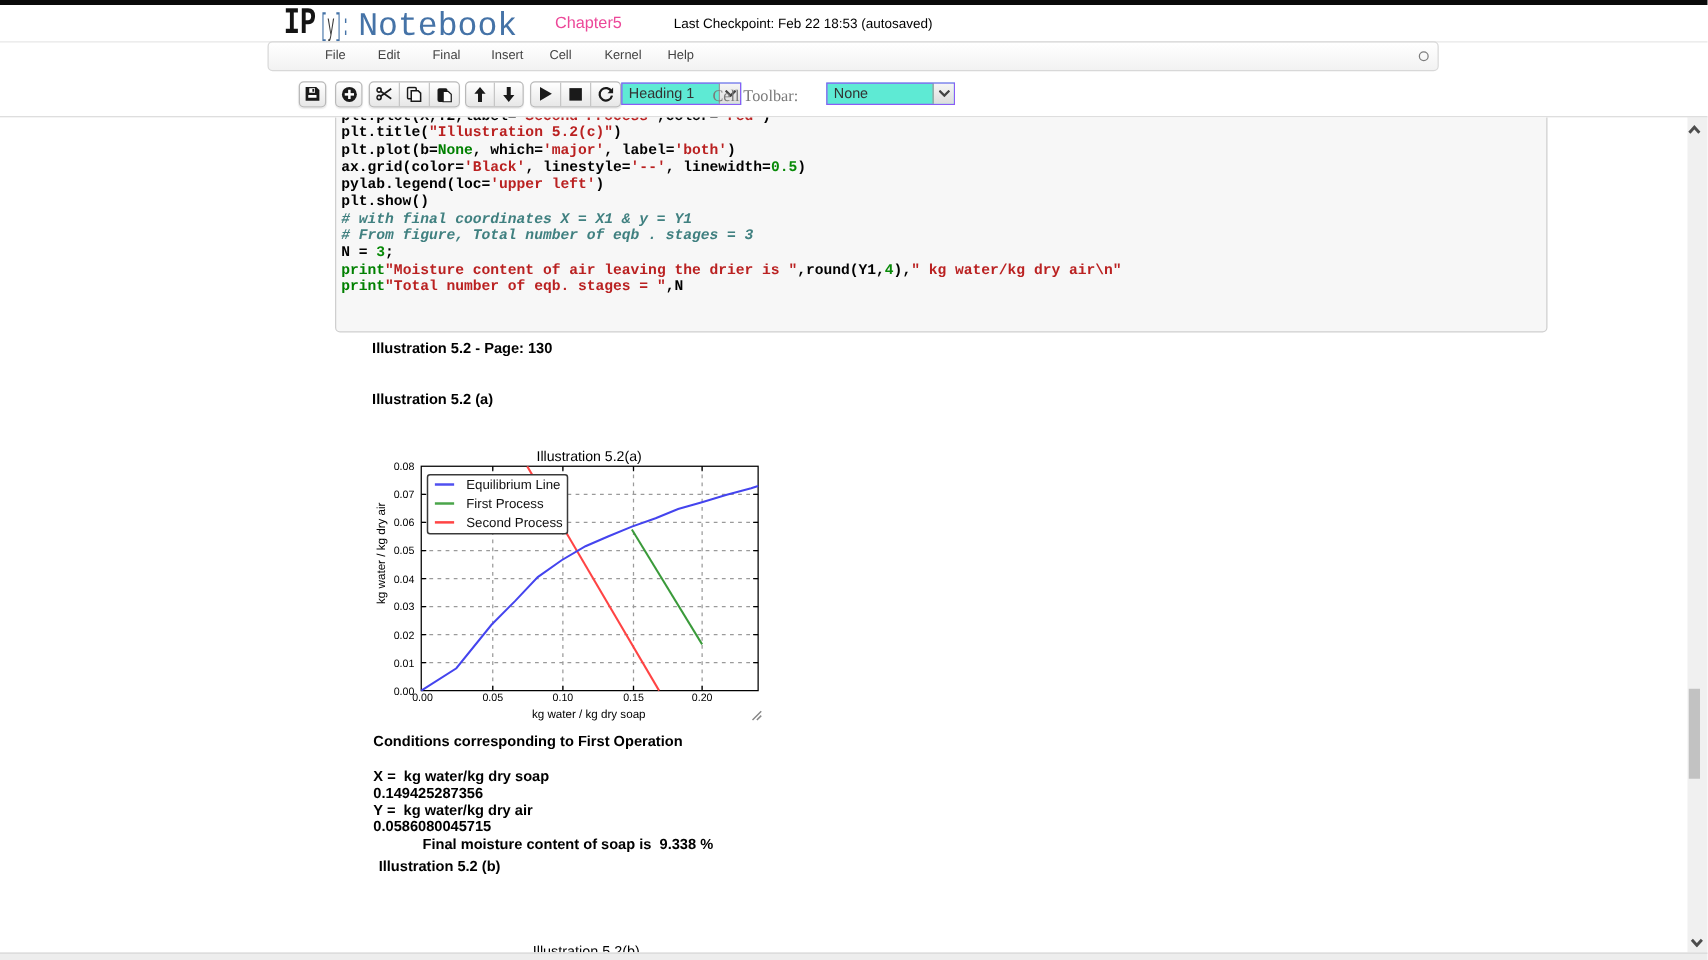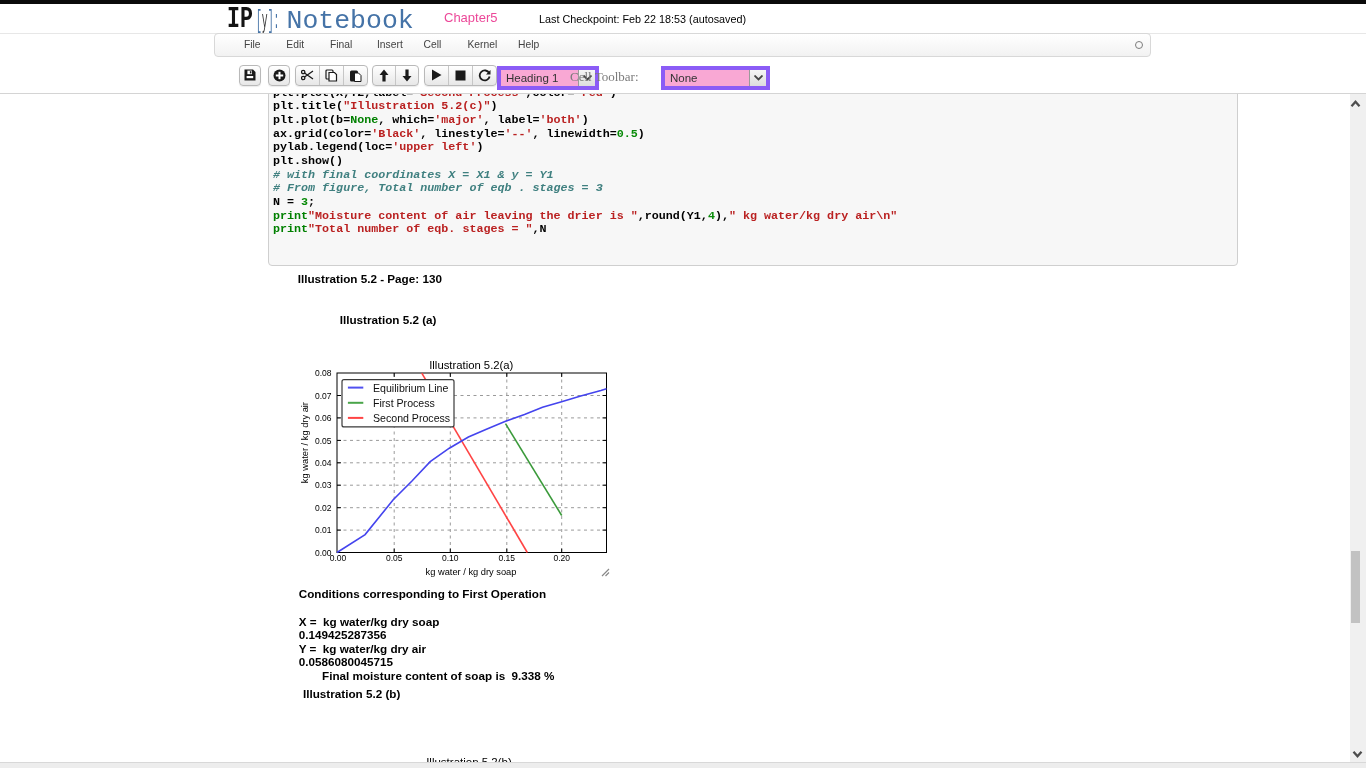--- a/index.html
+++ b/index.html
@@ -5,32 +5,32 @@
   html,body{margin:0;padding:0;width:1366px;height:768px;overflow:hidden;background:#fff;
     font-family:"Liberation Sans",sans-serif;}
   #topbar{position:absolute;left:0;top:0;width:1366px;height:3.5px;background:#0a0a0a;}
   
   #hline{position:absolute;left:0;top:33px;width:1366px;height:1px;background:#e7e7e7;}
   #ntitle{position:absolute;left:444px;top:9.5px;font-size:13px;color:#ec4899;}
   #ncheck{position:absolute;left:539px;top:12.5px;font-size:10.8px;color:#000;}
   
   #menubar{position:absolute;left:214px;top:33px;width:934.5px;height:21.5px;
      background:linear-gradient(#ffffff,#f2f2f2);border:1px solid #d8d8d8;border-radius:4px;}
-  .mitem{position:absolute;top:39.3px;font-size:10.3px;color:#434343;}
+  .mitem{position:absolute;top:39.3px;font-size:10.3px;color:#434343;margin-left:16px;}
   #kcircle{position:absolute;left:1135.1px;top:40.5px;width:6.4px;height:6.4px;border:1.7px solid #7d7d7d;border-radius:50%;}
   
   #tbline{position:absolute;left:0;top:93px;width:1366px;height:1px;background:#d4d4d4;}
   .btn{position:absolute;top:64.5px;height:19px;background:linear-gradient(#ffffff,#e7e7e7);
      border:1px solid #b9b9b9;border-radius:4px;box-shadow:0 1px 1px rgba(0,0,0,0.08);}
   .btngrp{position:absolute;top:64.5px;height:19px;background:linear-gradient(#ffffff,#e7e7e7);
      border:1px solid #b9b9b9;border-radius:4px;box-shadow:0 1px 1px rgba(0,0,0,0.08);display:flex;}
   .btngrp .gbtn{height:19px;border-right:1px solid #c6c6c6;display:flex;align-items:center;justify-content:center;}
   .btngrp .gbtn:last-child{border-right:none;}
   .btn{display:flex;align-items:center;justify-content:center;}
-  .sel{position:absolute;top:66px;height:16px;background:#f9a8d4;border:4px solid #8b5cf6;font-size:11.5px;color:#333;}
+  .sel{position:absolute;top:66px;height:16px;background:#5eead4;border:1px solid #8b5cf6;font-size:11.5px;color:#333;}
   .sel .txt{position:absolute;left:5px;top:2px;}
   .sel .arr{position:absolute;right:0;top:0;width:16px;height:16px;background:linear-gradient(#f5f5f5,#ddd);
      border-left:1px solid #9a9a9a;display:flex;align-items:center;justify-content:center;}
   #celltb{position:absolute;left:570px;top:69px;font-size:13px;color:#7a7a7a;font-family:Liberation Serif, serif;}
   
   #nb{position:absolute;left:0;top:94px;width:1350px;height:668px;overflow:hidden;background:#fff;}
   #cellbox{position:absolute;left:268px;top:-80px;width:968px;height:250.4px;background:#f7f7f7;
      border:1px solid #cfcfcf;border-radius:4px;}
   #code{position:absolute;left:273px;top:-7.2px;font-family:"Liberation Mono",monospace;
      font-size:11.7px;line-height:13.65px;font-weight:bold;color:#000;white-space:pre;}
@@ -159,21 +159,21 @@
 <span>plt.plot(b=</span><span class="kw">None</span><span>, which=</span><span class="str">'major'</span><span>, label=</span><span class="str">'both'</span><span>)</span>
 <span>ax.grid(color=</span><span class="str">'Black'</span><span>, linestyle=</span><span class="str">'--'</span><span>, linewidth=</span><span class="num">0.5</span><span>)</span>
 <span>pylab.legend(loc=</span><span class="str">'upper left'</span><span>)</span>
 <span>plt.show()</span>
 <span class="cmt"># with final coordinates X = X1 &amp; y = Y1</span>
 <span class="cmt"># From figure, Total number of eqb . stages = 3</span>
 <span>N = </span><span class="num">3</span><span>;</span>
 <span class="kw">print</span><span class="str">"Moisture content of air leaving the drier is "</span><span>,round(Y1,</span><span class="num">4</span><span>),</span><span class="str">" kg water/kg dry air\n"</span>
 <span class="kw">print</span><span class="str">"Total number of eqb. stages = "</span><span>,N</span></div>
   <div class="out" style="left:297.7px;top:178.6px;">Illustration 5.2 - Page: 130</div>
-  <div class="out" style="left:297.7px;top:220.3px;margin-left:42px;">Illustration 5.2 (a)</div>
+  <div class="out" style="left:297.7px;top:220.3px;">Illustration 5.2 (a)</div>
   <svg id="plot" style="position:absolute;left:300px;top:258px;" width="315" height="232" viewBox="0 0 315 232">
     <g stroke="#9a9a9a" stroke-width="1" stroke-dasharray="3,3.5" fill="none">
       <path d="M94.2 21 V200.5 M150.3 21 V200.5 M206.8 21 V200.5 M261.7 21 V200.5"></path>
       <path d="M37 178.1 H306.5 M37 155.7 H306.5 M37 133.2 H306.5 M37 110.8 H306.5 M37 88.4 H306.5 M37 65.9 H306.5 M37 43.5 H306.5"></path>
     </g>
     <g stroke="#000" stroke-width="1" fill="none">
       <rect x="37" y="21" width="269.5" height="179.5"></rect>
       <path d="M94.2 21 v4 M150.3 21 v4 M206.8 21 v4 M261.7 21 v4"></path>
       <path d="M94.2 200.5 v-4 M150.3 200.5 v-4 M206.8 200.5 v-4 M261.7 200.5 v-4"></path>
       <path d="M37 178.1 h4 M37 155.7 h4 M37 133.2 h4 M37 110.8 h4 M37 88.4 h4 M37 65.9 h4 M37 43.5 h4"></path>
@@ -214,21 +214,21 @@
     <text x="7.8" y="90.6" font-family="Liberation Sans, sans-serif" font-size="9.3px" fill="#000" text-anchor="middle" transform="rotate(-90 7.8 90.6)">kg water / kg dry air</text>
     <g stroke="#888" stroke-width="1.2" fill="none">
       <path d="M302 224 L309 217 M305.5 224 L309 220.5"></path>
     </g>
   </svg>
   <div class="out" style="left:298.7px;top:494.0px;">Conditions corresponding to First Operation</div>
   <div class="out" style="left:298.7px;top:522.2px;">X =  kg water/kg dry soap</div>
   <div class="out" style="left:298.7px;top:535.3px;">0.149425287356</div>
   <div class="out" style="left:298.7px;top:548.9px;">Y =  kg water/kg dry air</div>
   <div class="out" style="left:298.7px;top:562.0px;">0.0586080045715</div>
-  <div class="out" style="left:294px;top:576.0px;padding-left:28px;">Final moisture content of soap is  9.338 %</div>
+  <div class="out" style="left:310px;top:576.0px;padding-left:28px;">Final moisture content of soap is  9.338 %</div>
   <div class="out" style="left:299.7px;top:594px;"> Illustration 5.2 (b)</div>
   <div id="cut2" style="position:absolute;left:339px;top:662px;width:260px;height:6px;overflow:hidden;">
     <div style="position:absolute;left:0;top:0;width:260px;text-align:center;font-size:11.5px;color:#000;">Illustration 5.2(b)</div>
   </div>
 </div>
 <div id="sbar"></div>
 <svg style="position:absolute;left:1350px;top:99.5px;" width="11" height="8" viewBox="0 0 12 9">
     <path d="M1.5 7 L6 2 L10.5 7" fill="none" stroke="#4d4d4d" stroke-width="2.6"></path>
   </svg>
 <svg style="position:absolute;left:1352px;top:749.5px;" width="11" height="8" viewBox="0 0 12 9">

